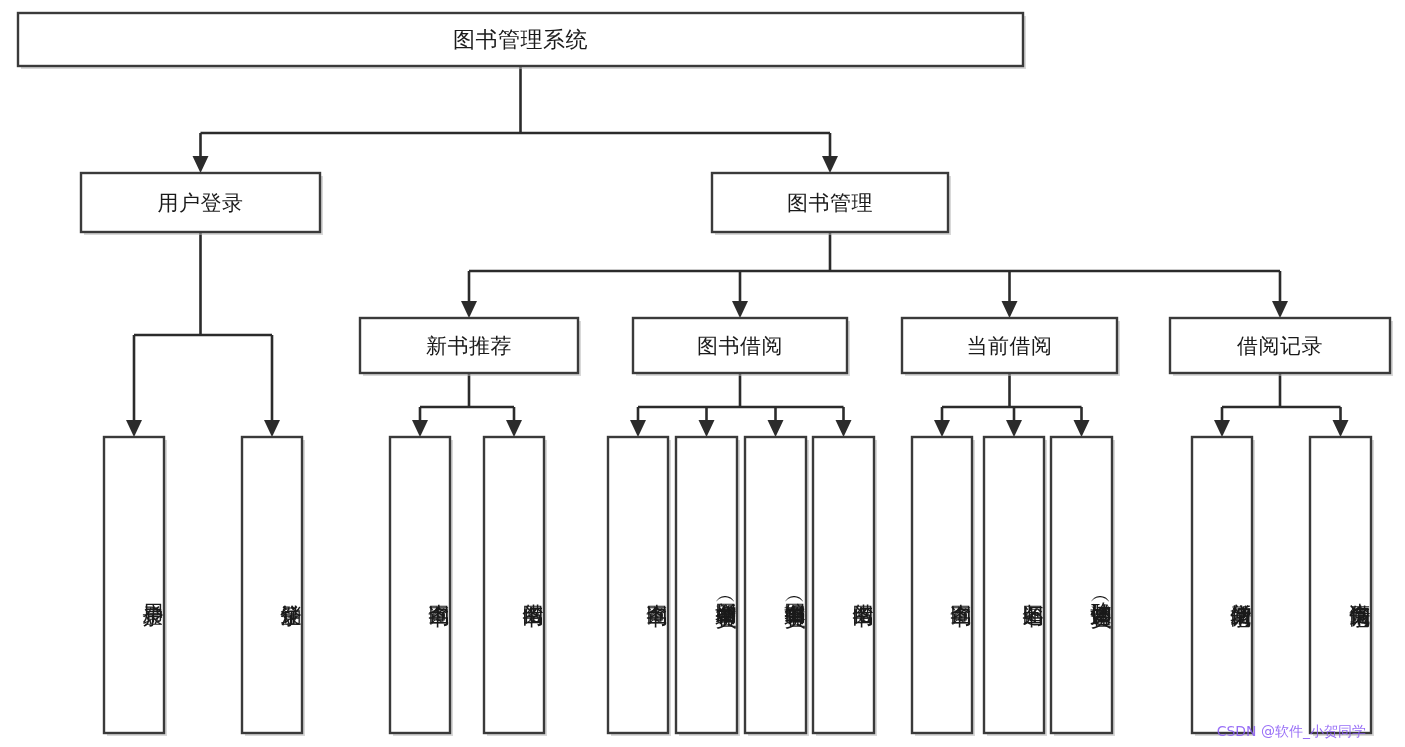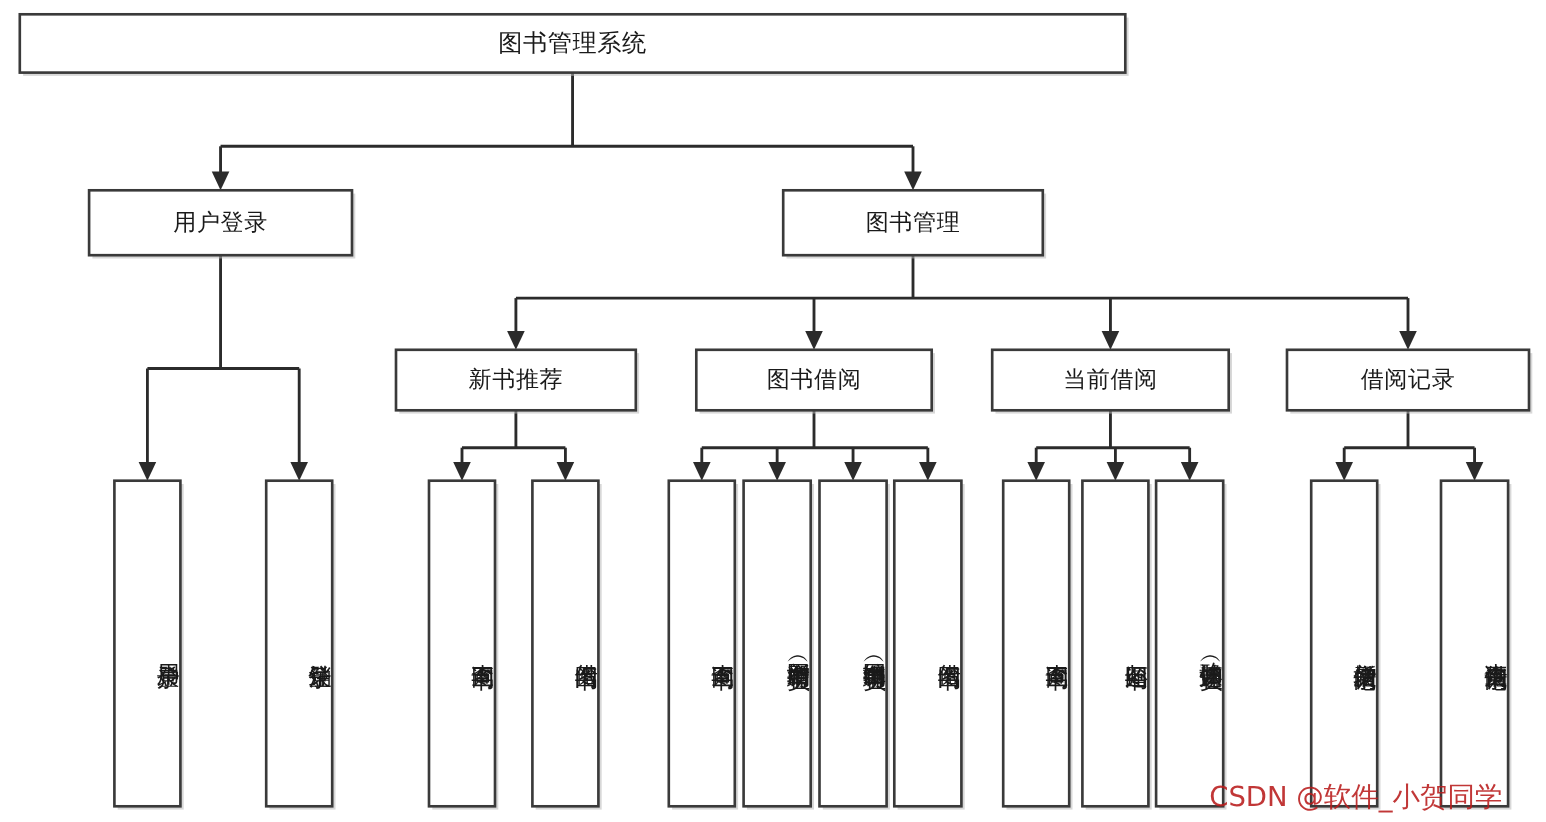--- a/index.html
+++ b/index.html
@@ -73,22 +73,22 @@
     justify-content: center;
     white-space: nowrap;
     pointer-events: none;
     user-select: none;
   }
   .watermark {
     position: absolute;
     right: 8px;
     bottom: 6px;
     font-family: "DejaVu Sans", "Liberation Sans", sans-serif;
-    font-size: 25px;
-    color: #b91c1c;
+    font-size: 14px;
+    color: #8b5cf6;
     opacity: 0.88;
     white-space: nowrap;
     user-select: none;
   }
 </style>
 </head>
 <body>
 
 <div id="diagram-root">
 

